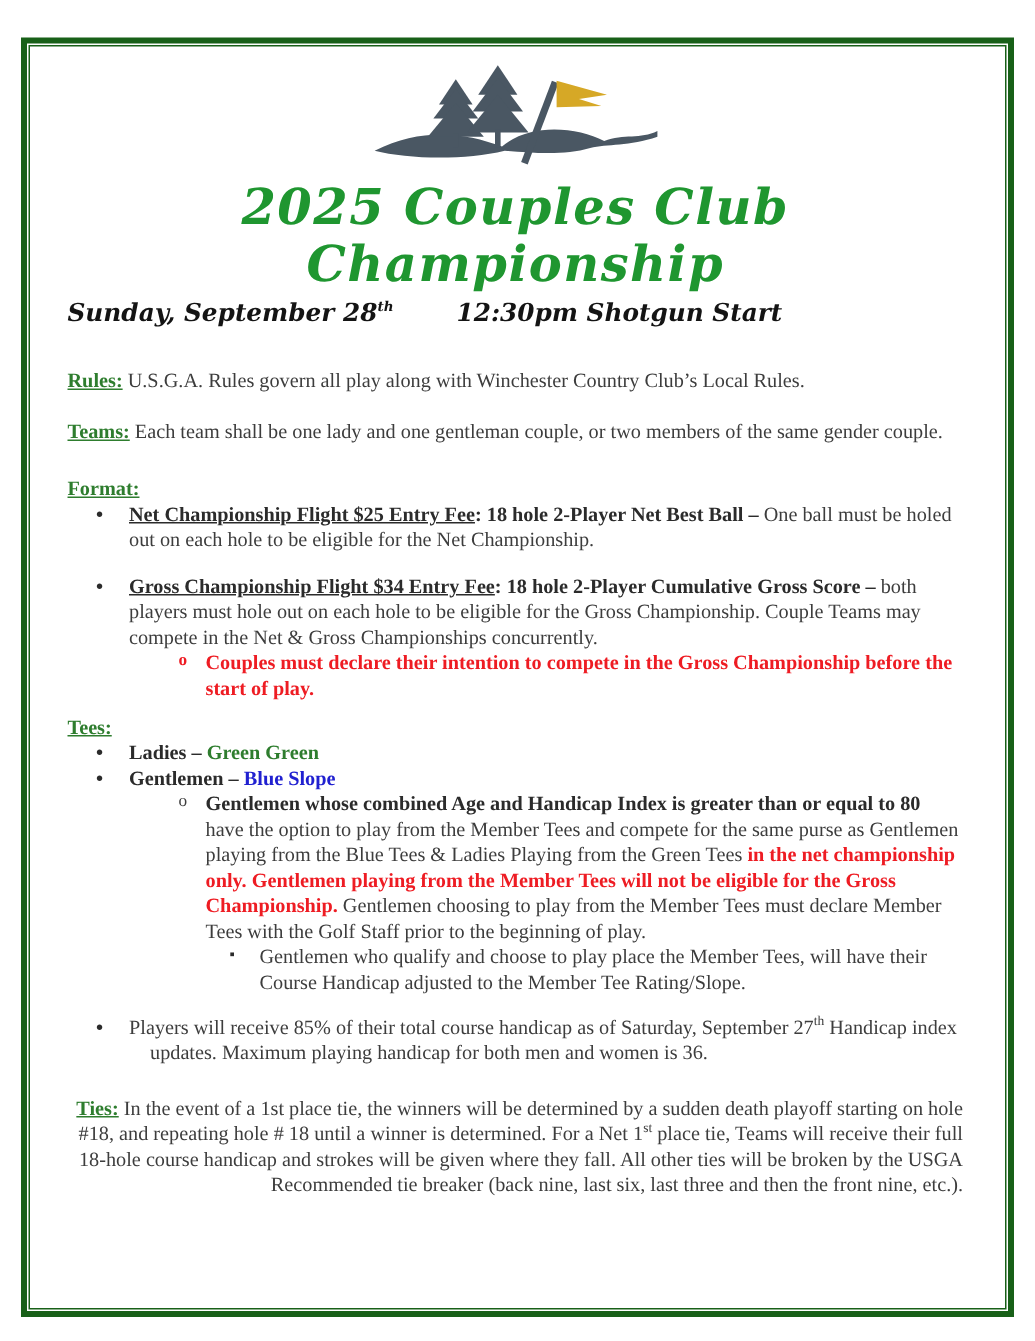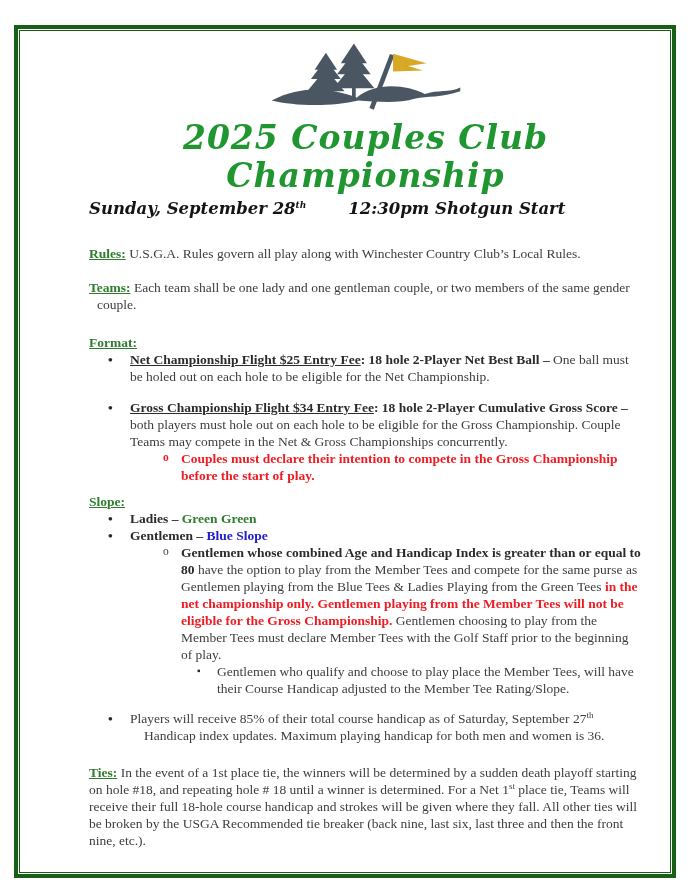--- a/index.html
+++ b/index.html
@@ -6,22 +6,22 @@
   .page {
     position:relative; width:690px; height:894px; background:#ffffff;
     font-family:"Liberation Serif", serif; color:#3d3d3d; overflow:hidden;
   }
   .frame {
     position:absolute; left:14px; top:25px; right:14px; bottom:16px;
     border:4px solid #186018;
   }
   .frame-inner { position:absolute; inset:1px; border:1px solid #186018; pointer-events:none; }
   .content {
-    position:absolute; inset:0; padding:6px 30px 0 39px;
-    font-size:13.5px; line-height:17px;margin-left:32px;
+    position:absolute; inset:0; padding:6px 30px 0 27px;
+    font-size:13.5px; line-height:17px;
   }
   .logo-wrap { text-align:center; margin-top:6px; height:78px; }
   .title {
     text-align:center; margin-top:0px;
     font-family:"DejaVu Serif", serif; font-style:italic; font-weight:bold;
     font-size:33px; line-height:38px; letter-spacing:1px; color:#1f9630;
   }
   .subtitle {
     text-align:left; margin-top:3px;
     font-family:"DejaVu Serif", serif; font-style:italic; font-weight:bold;
@@ -43,21 +43,21 @@
   .b2 .mark { position:absolute; left:74px; top:-1px; font-size:11.5px; color:#3d3d3d; }
   .b2.redmark .mark { color:#ee1c23; font-weight:bold; }
   .b3 { position:relative; padding-left:128px; }
   .b3 .mark { position:absolute; left:108px; top:-1px; font-size:10px; color:#2b2b2b; }
   .sec-rules { margin-top:26px; }
   .sec-teams { margin-top:17px; }
   .sec-format { margin-top:21px; }
   .mt-blank { margin-top:14px; }
   .sec-tees { margin-top:9px; }
   .sec-handicap { margin-top:13px; }
-  .sec-ties { margin-top:20px; }
+  .sec-ties { margin-top:20px;text-align:right; }
 </style>
 </head>
 <body>
 
 <div class="page">
   <div class="frame">
     <div class="frame-inner"></div>
     <div class="content">
 
       <div class="logo-wrap">
@@ -94,21 +94,21 @@
       <div class="sec-teams hang8"><span class="h">Teams:</span> <span>Each team shall be one lady and one gentleman couple, or two members of the same gender couple.</span></div>
 
       <div class="sec-format">
         <div><span class="h">Format:</span></div>
         <div class="b1"><span class="mark">•</span><span class="bu">Net Championship Flight $25 Entry Fee</span><span class="b">: 18 hole 2-Player Net Best Ball – </span><span>One ball must be holed out on each hole to be eligible for the Net Championship.</span></div>
         <div class="b1 mt-blank"><span class="mark">•</span><span class="bu">Gross Championship Flight $34 Entry Fee</span><span class="b">: 18 hole 2-Player Cumulative Gross Score – </span><span>both players must hole out on each hole to be eligible for the Gross Championship.  Couple Teams may compete in the Net &amp; Gross Championships concurrently.</span></div>
         <div class="b2 redmark"><span class="mark">o</span><span class="red">Couples must declare their intention to compete in the Gross Championship before the start of play.</span></div>
       </div>
 
       <div class="sec-tees">
-        <div><span class="h">Slope:</span></div>
+        <div><span class="h">Tees:</span></div>
         <div class="b1"><span class="mark">•</span><span class="b">Ladies – </span><span class="green">Green Green</span></div>
         <div class="b1"><span class="mark">•</span><span class="b">Gentlemen – </span><span class="blue">Blue Slope</span></div>
         <div class="b2"><span class="mark">o</span><span class="b">Gentlemen whose combined Age and Handicap Index is greater than or equal to 80</span><span> have the option to play from the Member Tees and compete for the same purse as Gentlemen playing from the Blue Tees &amp; Ladies Playing from the Green Tees </span><span class="red">in the net championship only.  Gentlemen playing from the Member Tees will not be eligible for the Gross Championship.</span><span> Gentlemen choosing to play from the Member Tees must declare Member Tees with the Golf Staff prior to the beginning of play.</span></div>
         <div class="b3"><span class="mark">▪</span><span>Gentlemen who qualify and choose to play place the Member Tees, will have their Course Handicap adjusted to the Member Tee Rating/Slope.</span></div>
       </div>
 
       <div class="sec-handicap">
         <div class="b1">
             <span class="mark">•</span>
             <span class="hang-hcp" style="display:block; padding-left:14px;"><span>Players will receive 85% of their total course handicap as of Saturday, September 27</span><sup>th</sup><span> Handicap index updates. Maximum playing handicap for both men and women is 36.</span></span>

